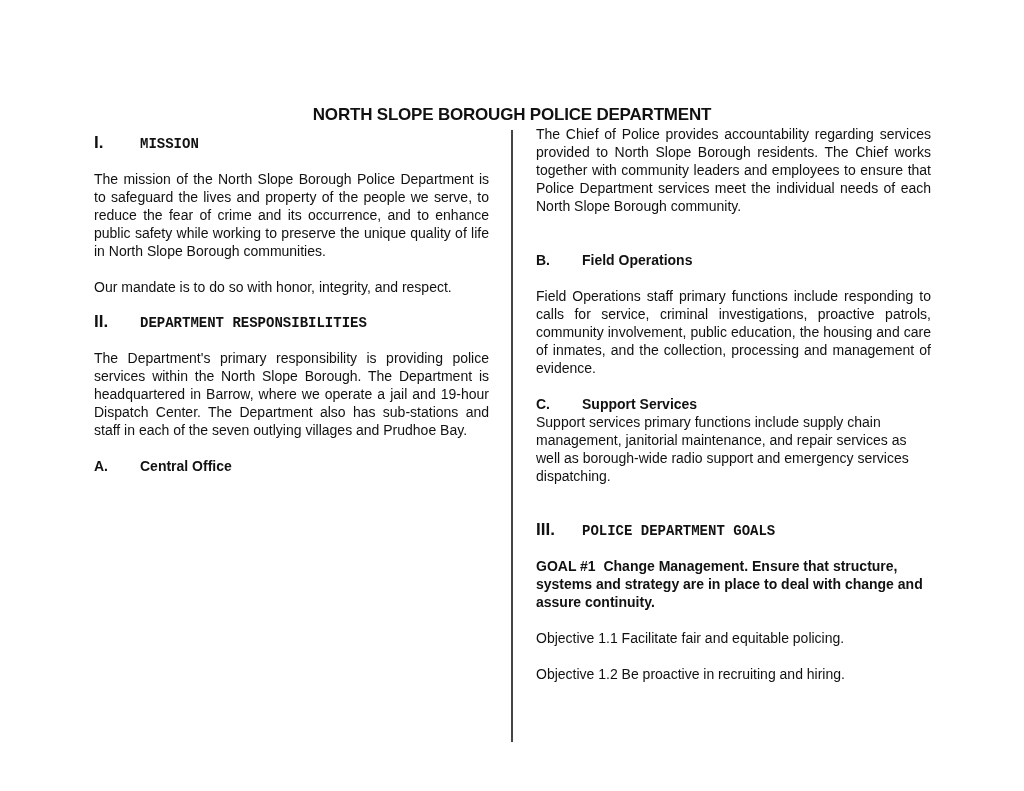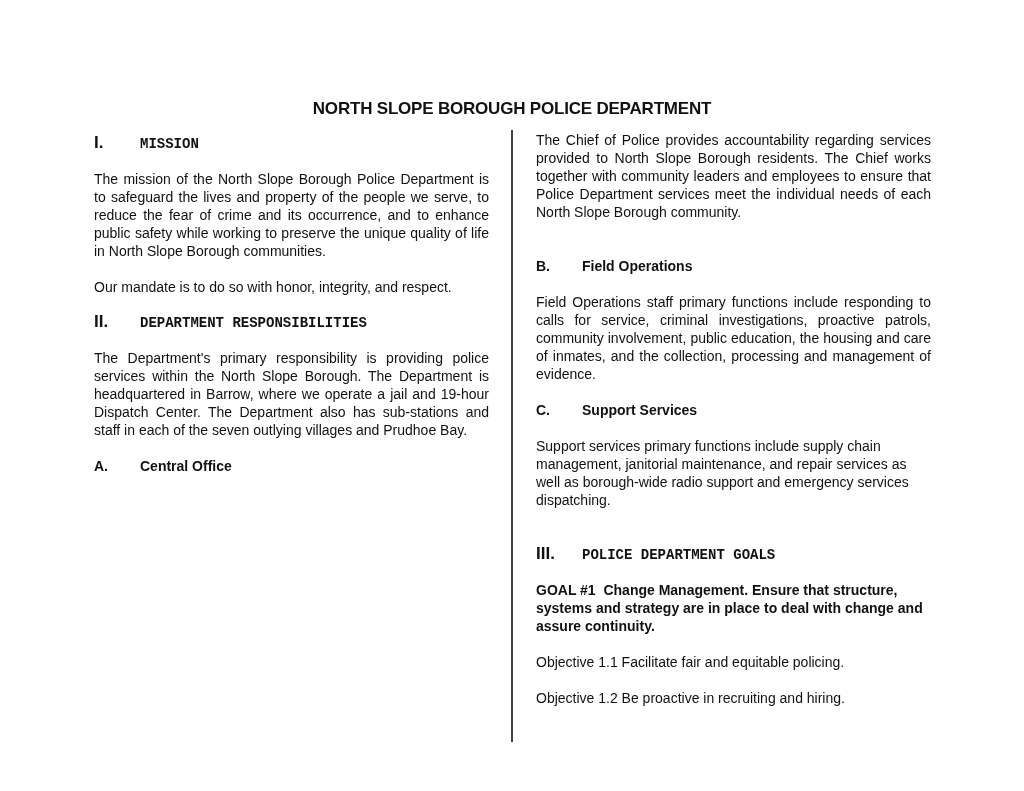--- a/index.html
+++ b/index.html
@@ -1,20 +1,20 @@
 <!DOCTYPE html>
 <html><head>
   <meta charset="utf-8">
   <style>
     html, body { margin: 0; padding: 0; background: #ffffff; }
     body { width: 1024px; height: 791px; position: relative; overflow: hidden; color: #111; font-family: "Liberation Sans", sans-serif; }
-    .title { position: absolute; left: 0; width: 1024px; top: 99px; text-align: center; font-weight: bold; font-size: 17px; letter-spacing: -0.2px; }
+    .title { position: absolute; left: 0; width: 1024px; top: 105px; text-align: center; font-weight: bold; font-size: 17px; letter-spacing: -0.2px; }
     .col { position: absolute; font-size: 14px; line-height: 18px; }
     .col-left { left: 94px; top: 134px; width: 395px; }
-    .col-right { left: 536px; top: 131px; width: 395px; }
+    .col-right { left: 536px; top: 125px; width: 395px; }
     .divider { position: absolute; left: 511px; top: 130px; width: 2px; height: 612px; background: #444; }
     p { margin: 0; text-align: justify; }
     .heading { font-weight: bold; display: flex; align-items: baseline; }
     .heading .num { display: inline-block; width: 46px; }
     .heading.major .num { font-size: 17px; }
     .heading.major .txt { font-size: 14px; font-family: Liberation Mono, monospace; }
     .heading.sub .num { width: 46px; }
     .left-justify { text-align: left; }
     .goal-label { }
     .goal { font-weight: bold; text-align: left; }
@@ -52,21 +52,21 @@
   <div class="heading sub" style="margin-top:36px">
     <span class="num">B.</span>
     <span class="txt">Field Operations</span>
   </div>
   <p style="margin-top:18px">Field Operations staff primary functions include responding to calls for service, criminal investigations, proactive patrols, community involvement, public education, the housing and care of inmates, and the collection, processing and management of evidence.</p>
 
   <div class="heading sub" style="margin-top:18px">
     <span class="num">C.</span>
     <span class="txt">Support Services</span>
   </div>
-  <p class="left-justify" style="margin-top:18px">Support services primary functions include supply chain management, janitorial maintenance, and repair services as well as borough-wide radio support and emergency services dispatching.</p>
+  <p class="left-justify" style="">Support services primary functions include supply chain management, janitorial maintenance, and repair services as well as borough-wide radio support and emergency services dispatching.</p>
 
   <div class="heading major" style="margin-top:36px">
     <span class="num">III.</span>
     <span class="txt">POLICE DEPARTMENT GOALS</span>
   </div>
 
   <p class="goal" style="margin-top:17px">
     <span class="goal-label">GOAL #1</span>&nbsp;
     <span>Change Management. Ensure that structure, systems and strategy are in place to deal with change and assure continuity.</span>
   </p>

